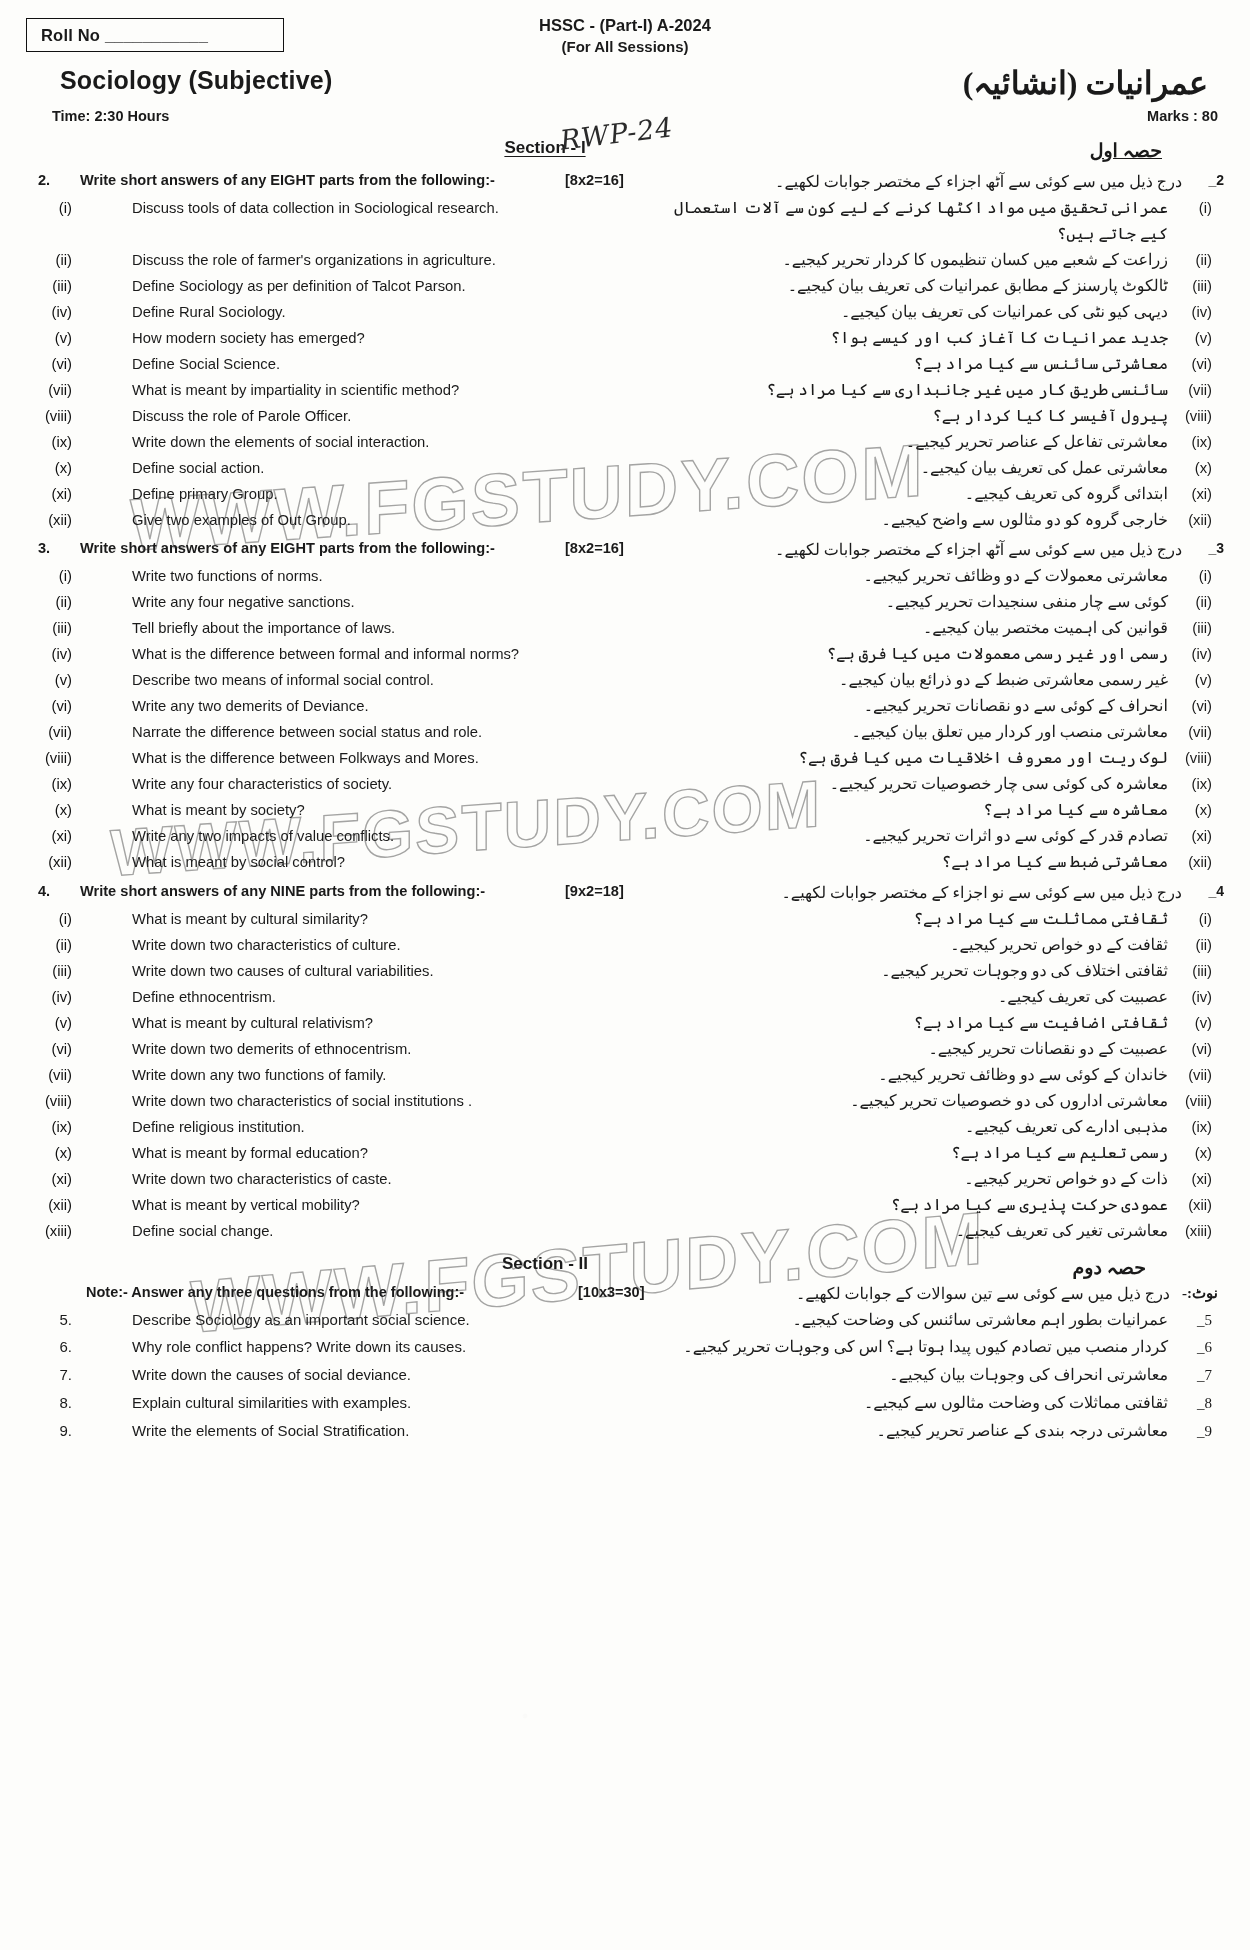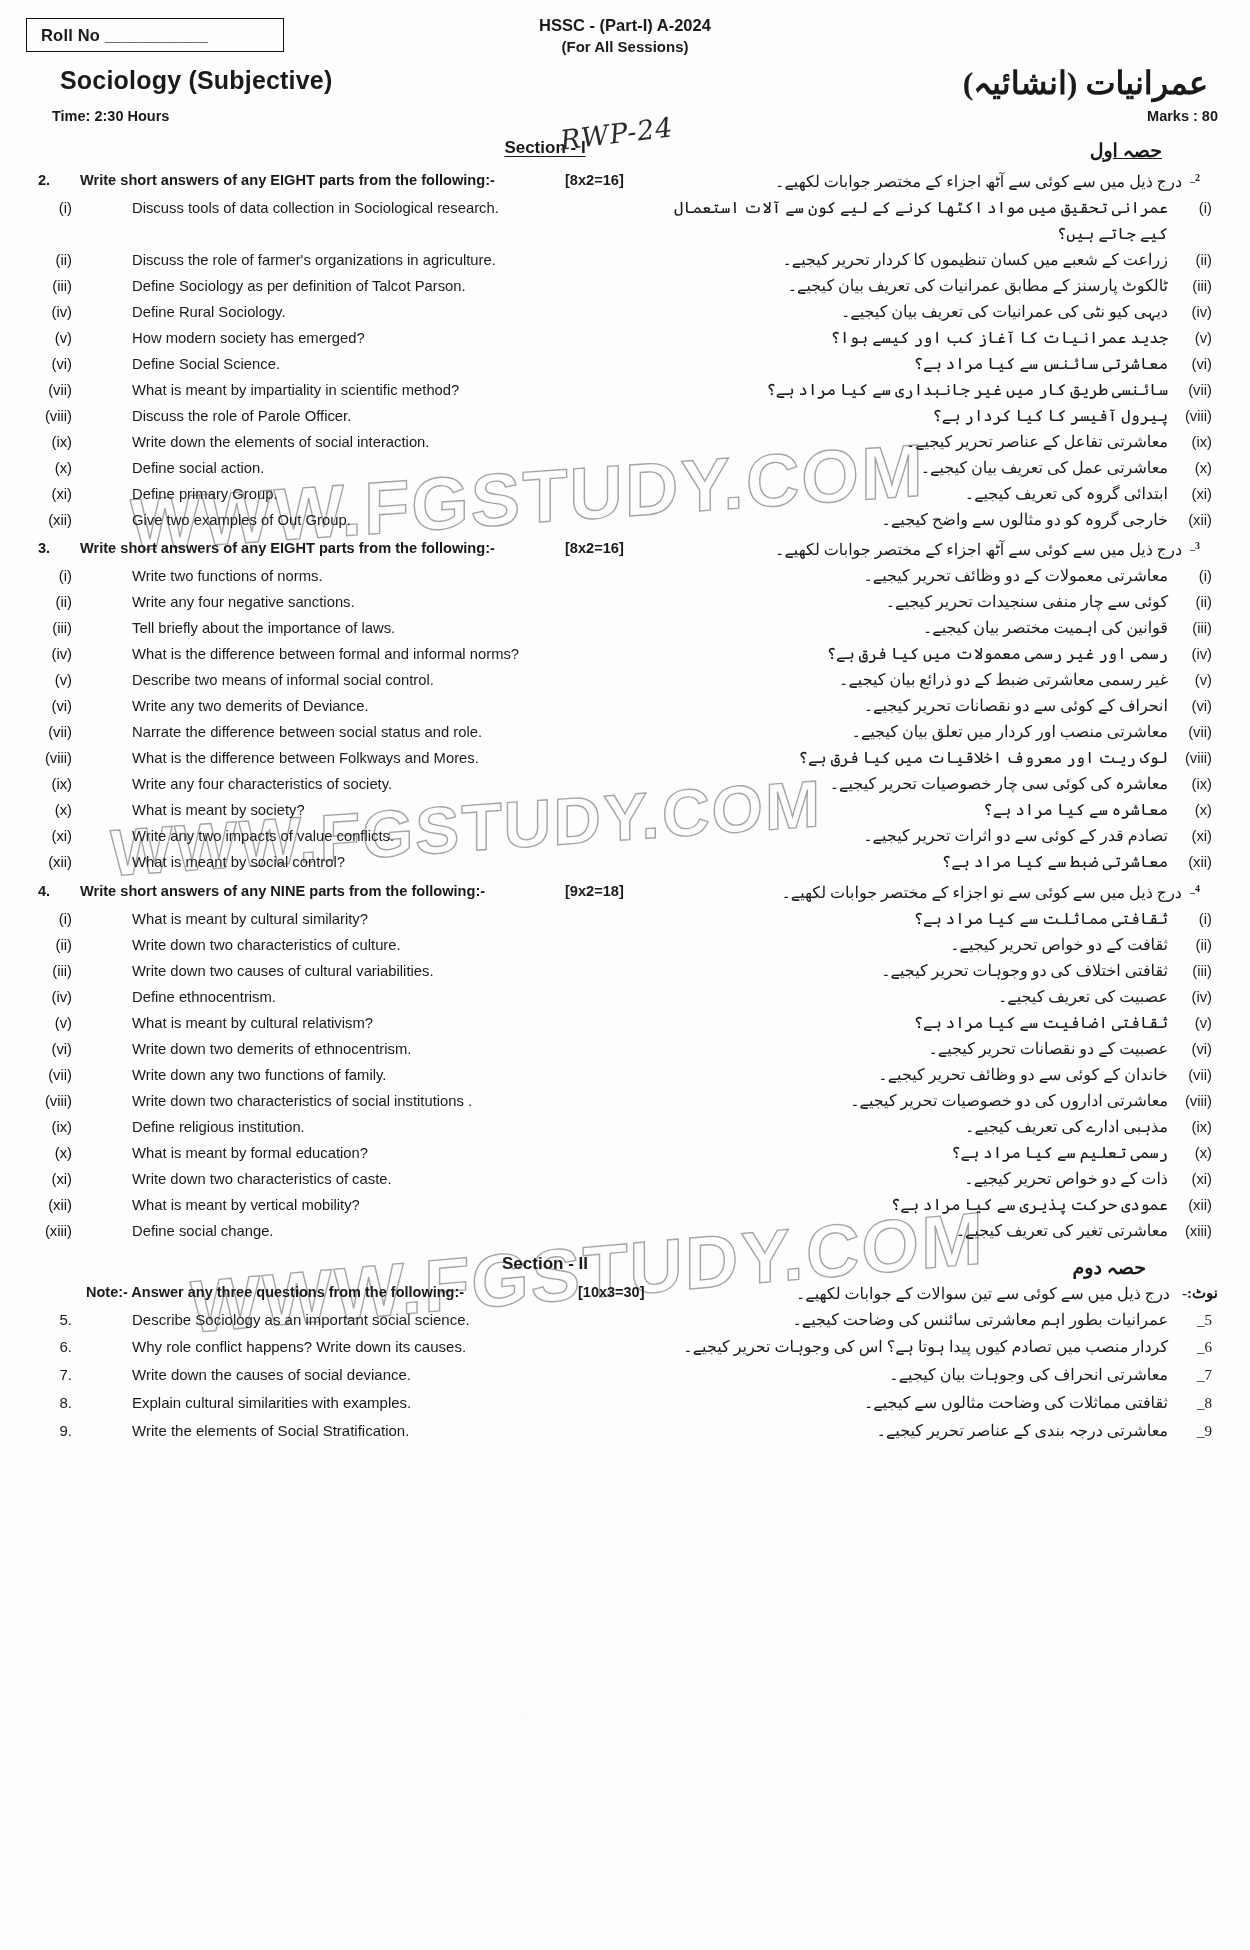--- a/index.html
+++ b/index.html
@@ -166,24 +166,24 @@
     column-gap: 0;
     font-size: 14.6px;
     font-weight: bold;
     line-height: 1.5;
   }
   .qhead .num {
     text-align: left;
     padding-left: 12px;
   }
   .qhead .num-ur {
-    text-align: left;
-    direction: rtl;
-    font-size: 10px;
-    font-family: Liberation Serif, serif;
+    text-align: right;
+    direction: rtl;
+    font-size: 14px;
+    font-family: Liberation Sans, sans-serif;
   }
   .qhead .en-txt { padding-left: 20px; }
   .qhead .marks-txt { text-align: left; font-weight: bold; }
   .qhead .ur-txt {
     direction: rtl;
     text-align: right;
     font-size: 16px;
     font-family: "Liberation Serif", "DejaVu Serif", serif;
     padding-right: 8px;
     font-weight: normal;

